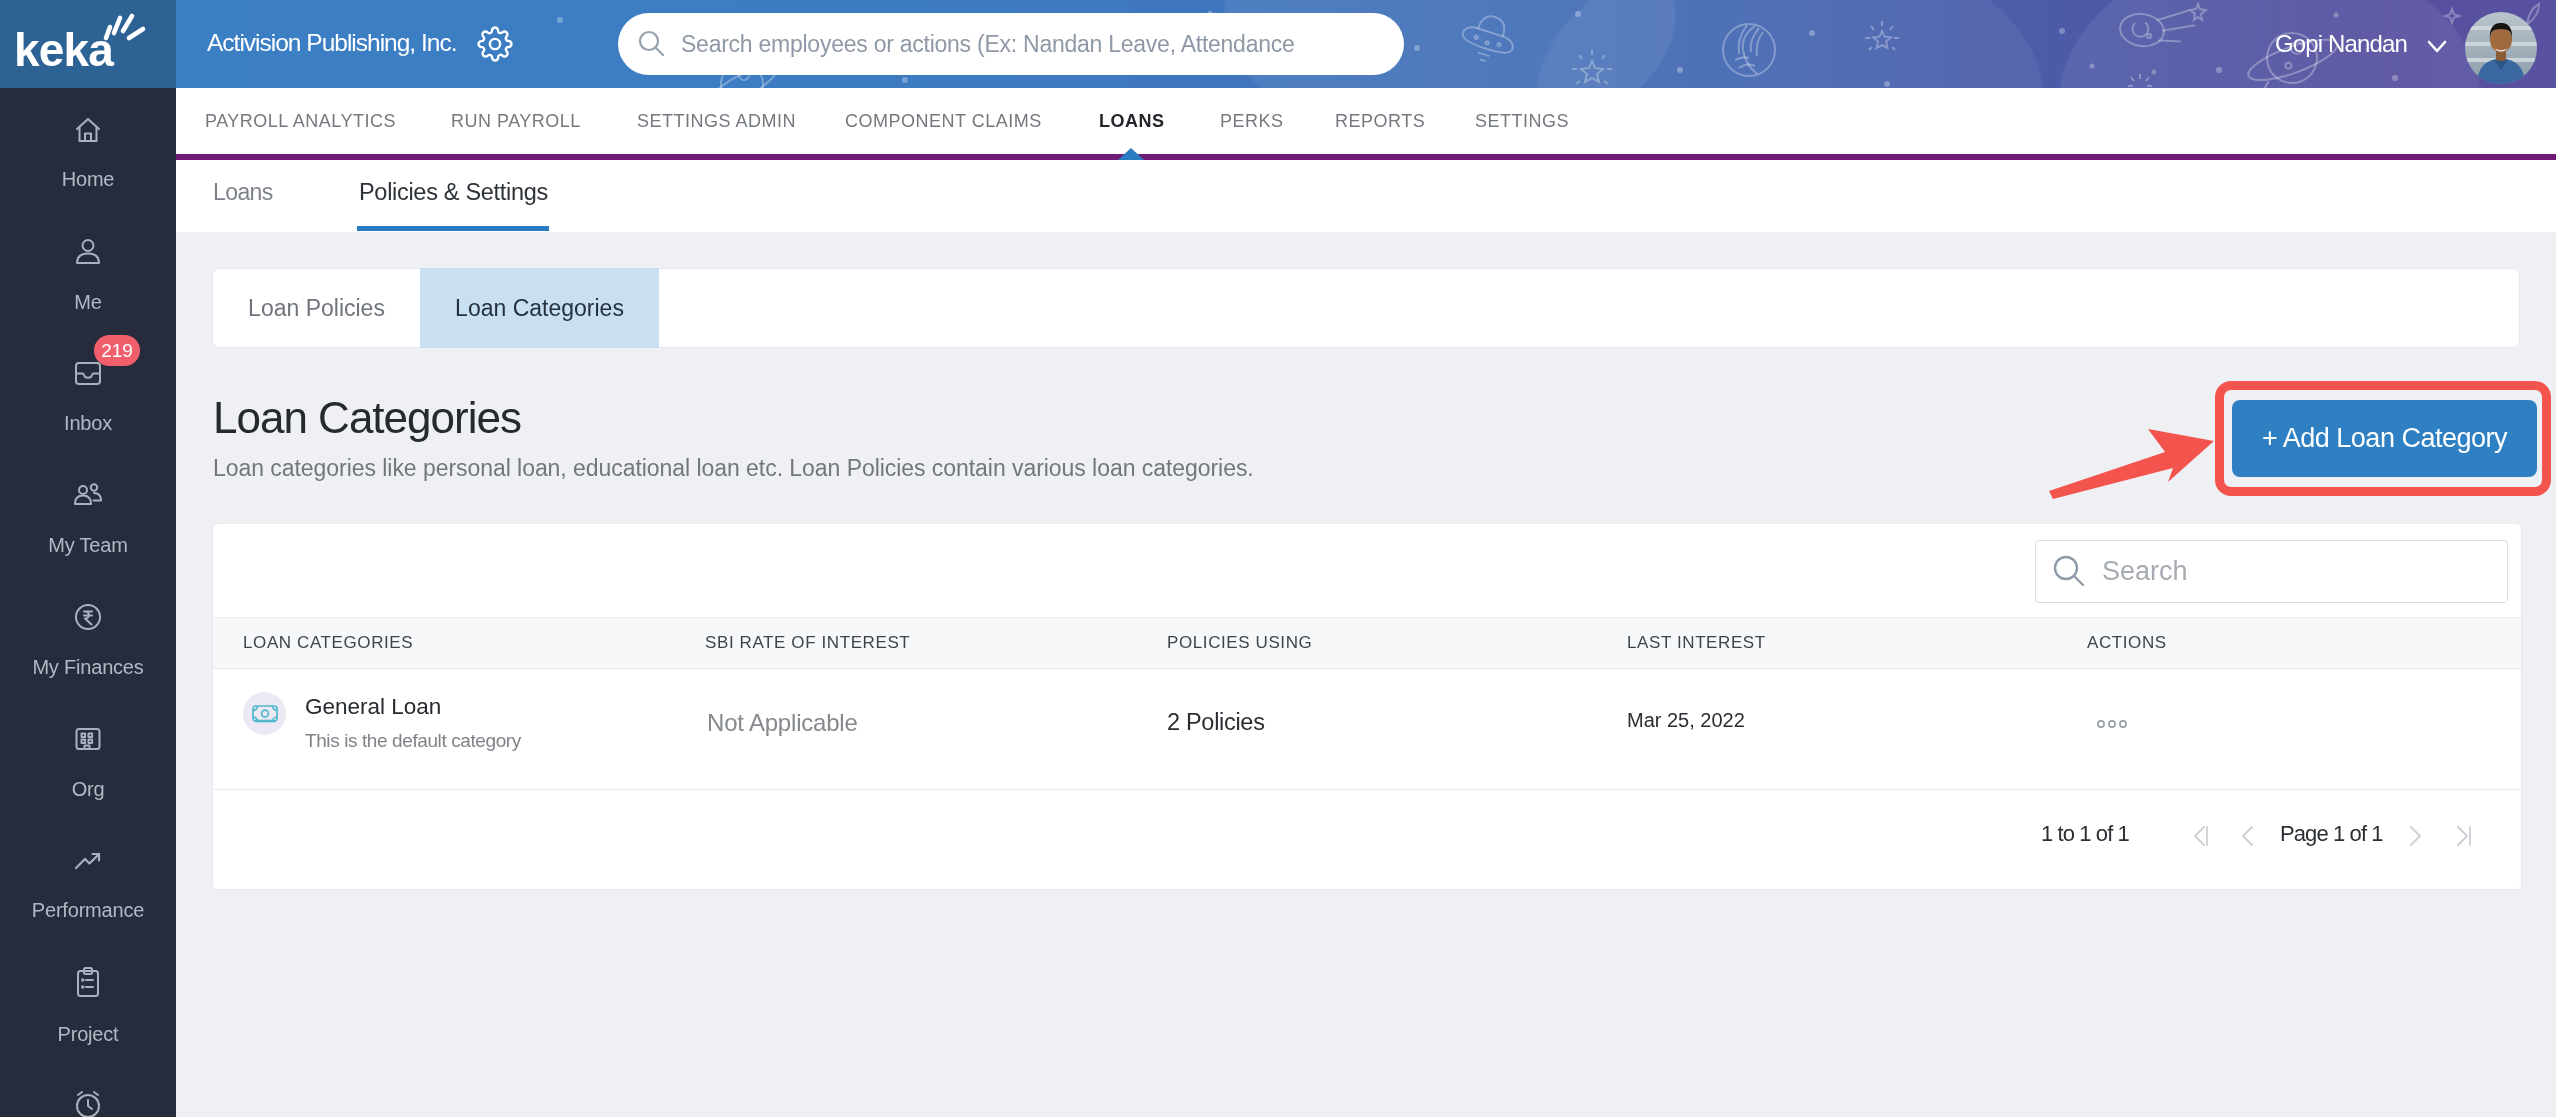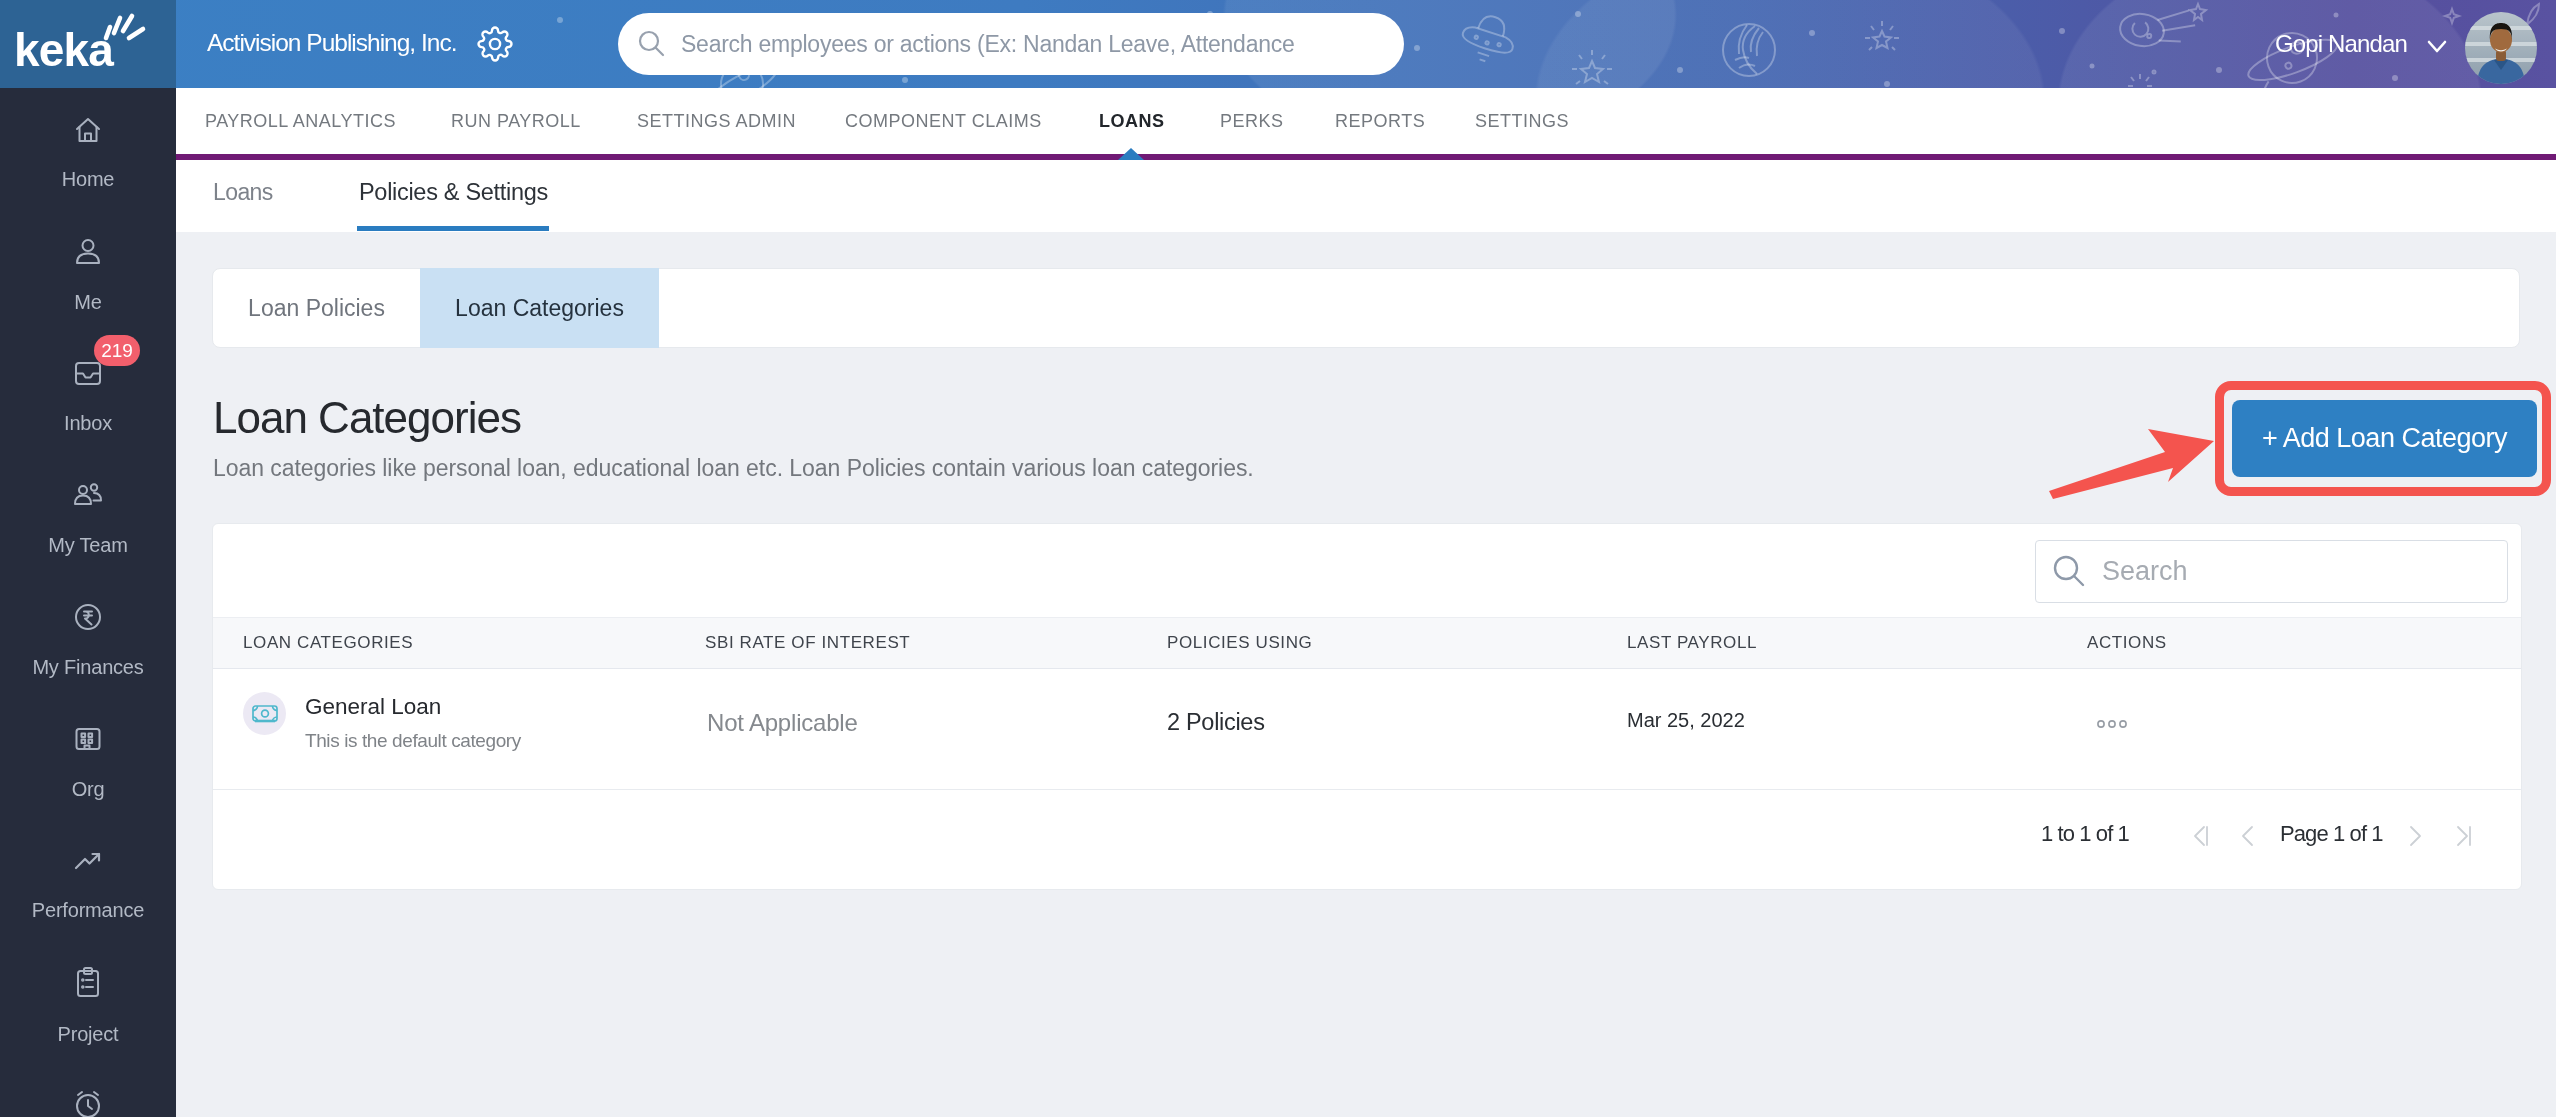--- a/index.html
+++ b/index.html
@@ -317,21 +317,21 @@
       <svg width="34" height="34" viewBox="0 0 34 34" style="position:absolute;left:16px;top:13px;" fill="none" stroke="#8e99a9" stroke-width="2.4" stroke-linecap="round">
         <circle cx="14" cy="14" r="11"></circle>
         <path d="M22.5 22.5 L31 31"></path>
       </svg>
       <span class="ph">Search</span>
     </div>
     <div class="thead">
       <span class="th" style="left:30px;">LOAN CATEGORIES</span>
       <span class="th" style="left:492px;">SBI RATE OF INTEREST</span>
       <span class="th" style="left:954px;">POLICIES USING</span>
-      <span class="th" style="left:1414px;">LAST PAYROLL</span>
+      <span class="th" style="left:1414px;">LAST INTEREST</span>
       <span class="th" style="left:1874px;">ACTIONS</span>
     </div>
     <div class="rowico">
       <svg width="26" height="18" viewBox="0 0 26 18" style="position:absolute;left:8.5px;top:12.5px;" fill="none" stroke="#4fb8cc" stroke-width="1.7" stroke-linejoin="round">
         <rect x="1" y="1" width="24" height="15" rx="2.5"></rect>
         <circle cx="13" cy="8.5" r="3.4"></circle>
         <path d="M1 5.5 C3.5 5.5 5.5 3.5 5.5 1 M20.5 1 C20.5 3.5 22.5 5.5 25 5.5 M1 12 C3.5 12 5.5 14 5.5 16.5 M20.5 16.5 C20.5 14 22.5 12 25 12"></path>
         <path d="M3 16 H23" stroke-width="2.6"></path>
       </svg>
     </div>

